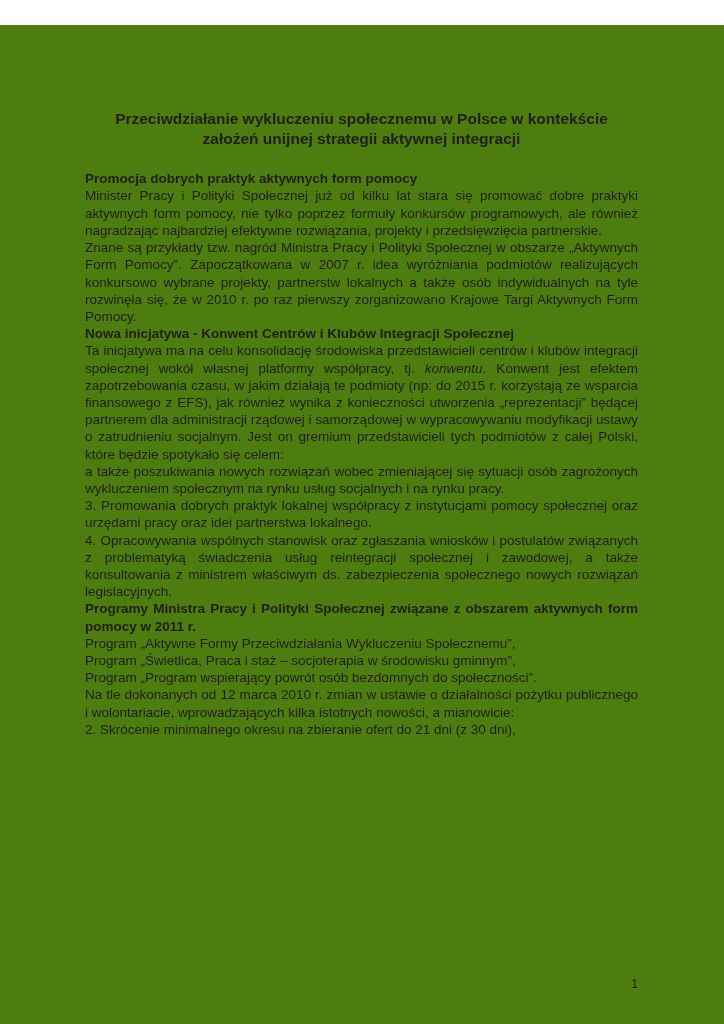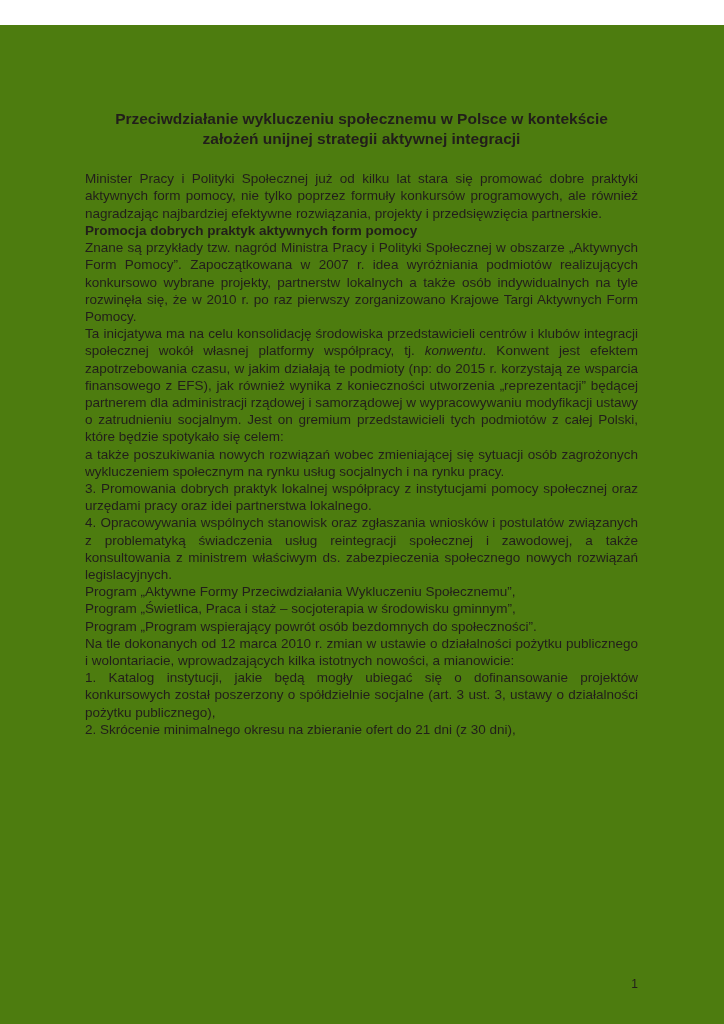--- a/index.html
+++ b/index.html
@@ -52,30 +52,31 @@
   }
 </style>
 </head>
 <body>
 
 <div class="page">
   <div class="content">
 
     <h1 class="doc-title">Przeciwdziałanie wykluczeniu społecznemu w Polsce w kontekście założeń unijnej strategii aktywnej integracji</h1>
 
+    <p class="block bold">Promocja dobrych praktyk aktywnych form pomocy</p>
     <p class="block">Minister Pracy i Polityki Społecznej już od kilku lat stara się promować dobre praktyki aktywnych form pomocy, nie tylko poprzez formuły konkursów programowych, ale również nagradzając najbardziej efektywne rozwiązania, projekty i przedsięwzięcia partnerskie.</p>
-    <p class="block bold">Promocja dobrych praktyk aktywnych form pomocy</p>
     <p class="block">Znane są przykłady tzw. nagród Ministra Pracy i Polityki Społecznej w obszarze „Aktywnych Form Pomocy”. Zapoczątkowana w 2007 r. idea wyróżniania podmiotów realizujących konkursowo wybrane projekty, partnerstw lokalnych a także osób indywidualnych na tyle rozwinęła się, że w 2010 r. po raz pierwszy zorganizowano Krajowe Targi Aktywnych Form Pomocy.</p>
+    <p class="block bold">Nowa inicjatywa - Konwent Centrów i Klubów Integracji Społecznej</p>
     <p class="block"><span>Ta inicjatywa ma na celu konsolidację środowiska przedstawicieli centrów i klubów integracji społecznej wokół własnej platformy współpracy, tj. </span><i>konwentu</i><span>. Konwent jest efektem zapotrzebowania czasu, w jakim działają te podmioty (np: do 2015 r. korzystają ze wsparcia finansowego z EFS), jak również wynika z konieczności utworzenia „reprezentacji” będącej partnerem dla administracji rządowej i samorządowej w wypracowywaniu modyfikacji ustawy o zatrudnieniu socjalnym. Jest on gremium przedstawicieli tych podmiotów z całej Polski, które będzie spotykało się celem:</span></p>
     <p class="block">a także poszukiwania nowych rozwiązań wobec zmieniającej się sytuacji osób zagrożonych wykluczeniem społecznym na rynku usług socjalnych i na rynku pracy.</p>
     <p class="block">3. Promowania dobrych praktyk lokalnej współpracy z instytucjami pomocy społecznej oraz urzędami pracy oraz idei partnerstwa lokalnego.</p>
     <p class="block">4. Opracowywania wspólnych stanowisk oraz zgłaszania wniosków i postulatów związanych z problematyką świadczenia usług reintegracji społecznej i zawodowej, a także konsultowania z ministrem właściwym ds. zabezpieczenia społecznego nowych rozwiązań legislacyjnych.</p>
+    <p class="block bold">Programy Ministra Pracy i Polityki Społecznej związane z obszarem aktywnych form pomocy w 2011 r.</p>
     <p class="block">Program „Aktywne Formy Przeciwdziałania Wykluczeniu Społecznemu”,</p>
     <p class="block">Program „Świetlica, Praca i staż – socjoterapia w środowisku gminnym”,</p>
     <p class="block">Program „Program wspierający powrót osób bezdomnych do społeczności”.</p>
     <p class="block">Na tle dokonanych od 12 marca 2010 r. zmian w ustawie o działalności pożytku publicznego i wolontariacie, wprowadzających kilka istotnych nowości, a mianowicie:</p>
-    <p class="block">1. Katalog instytucji, jakie będą mogły ubiegać się o dofinansowanie projektów konkursowych został poszerzony o spółdzielnie socjalne (art. 3 ust. 3, ustawy o działalności pożytku publicznego),</p>
     <p class="block">2. Skrócenie minimalnego okresu na zbieranie ofert do 21 dni (z 30 dni),</p>
 
   </div>
 
   <div class="page-number">1</div>
 </div>
 
 </body></html>

